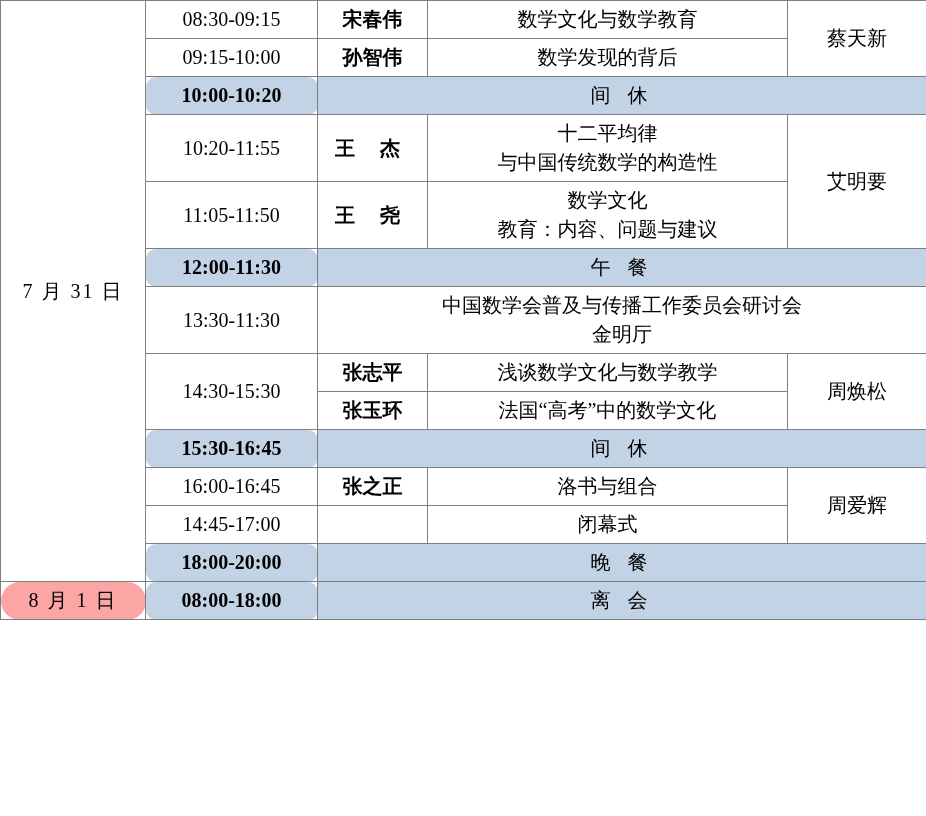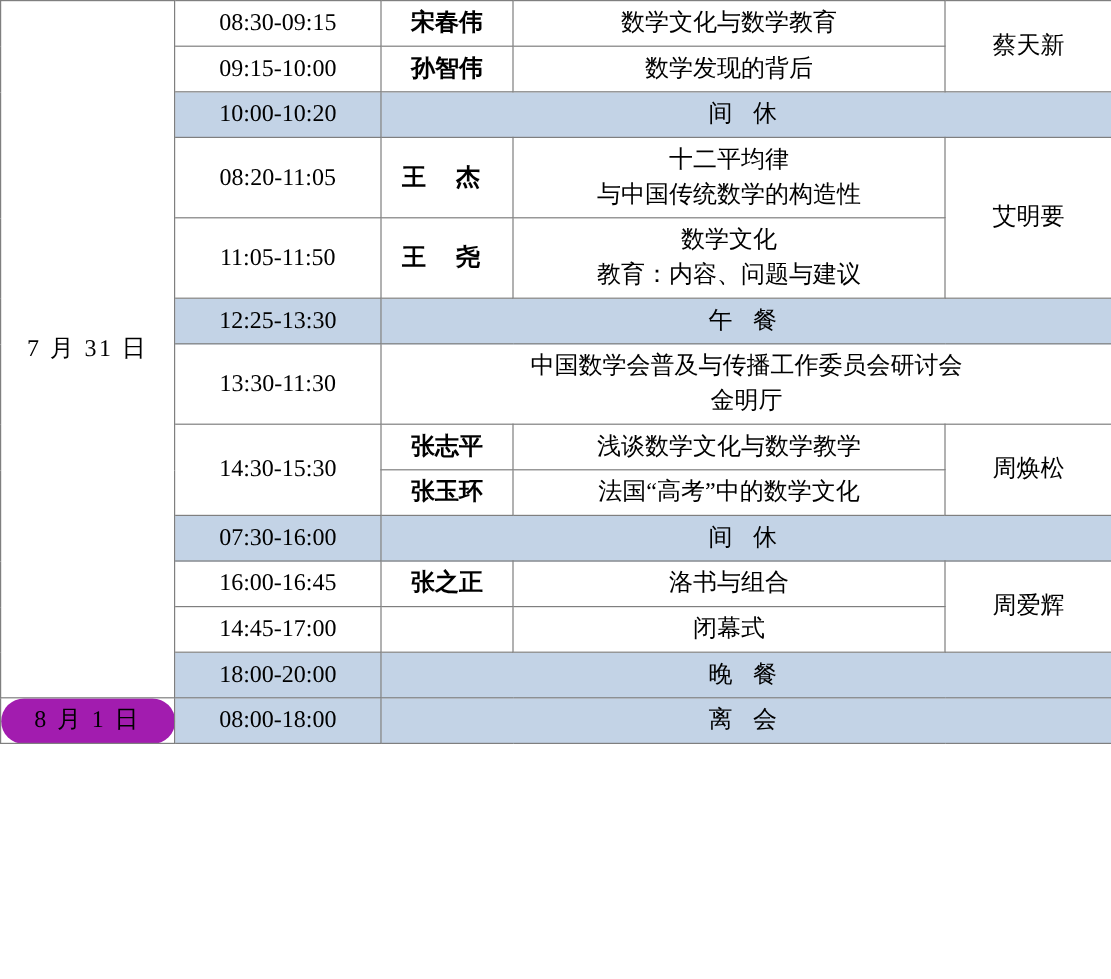--- a/index.html
+++ b/index.html
@@ -59,21 +59,22 @@
   .break-row td {
     background: #c3d3e6;
   }
   .break-label {
     font-weight: normal;
     font-size: 21px;
     letter-spacing: 6px;
   }
   .break-time {
     background: #c3d3e6;
-    font-weight: normal;
+    font-weight: bold;
+    border-radius: 10px;
   }
   .two-line span {
     display: block;
   }
   .outer-left {
     border-left: 2px solid #7f7f7f;
     border-radius: 21px;
   }
   .topic-wide {
     font-size: 21px;
@@ -105,40 +106,40 @@
       <td class="speaker-cell">孙智伟</td>
       <td class="topic-cell">数学发现的背后</td>
     </tr>
 
     <tr class="break-row">
       <td class="time-cell break-time">10:00-10:20</td>
       <td class="break-label" colspan="3">间  休</td>
     </tr>
 
     <tr>
-      <td class="time-cell">08:20-11:05</td>
+      <td class="time-cell">10:20-11:55</td>
       <td class="speaker-cell speaker-spaced">王   杰</td>
       <td class="topic-cell two-line">
         <span>十二平均律</span>
         <span>与中国传统数学的构造性</span>
       </td>
       <td class="chair-cell" rowspan="2">艾明要</td>
     </tr>
 
     <tr>
       <td class="time-cell">11:05-11:50</td>
       <td class="speaker-cell speaker-spaced">王   尧</td>
       <td class="topic-cell two-line">
         <span>数学文化</span>
         <span>教育：内容、问题与建议</span>
       </td>
     </tr>
 
     <tr class="break-row">
-      <td class="time-cell break-time">12:25-13:30</td>
+      <td class="time-cell break-time">12:00-11:30</td>
       <td class="break-label" colspan="3">午  餐</td>
     </tr>
 
     <tr>
       <td class="time-cell">13:30-11:30</td>
       <td class="topic-wide two-line" colspan="3">
         <span>中国数学会普及与传播工作委员会研讨会</span>
         <span>金明厅</span>
       </td>
     </tr>
@@ -149,21 +150,21 @@
       <td class="topic-cell">浅谈数学文化与数学教学</td>
       <td class="chair-cell" rowspan="2">周焕松</td>
     </tr>
 
     <tr>
       <td class="speaker-cell">张玉环</td>
       <td class="topic-cell">法国“高考”中的数学文化</td>
     </tr>
 
     <tr class="break-row">
-      <td class="time-cell break-time">07:30-16:00</td>
+      <td class="time-cell break-time">15:30-16:45</td>
       <td class="break-label" colspan="3">间  休</td>
     </tr>
 
     <tr>
       <td class="time-cell">16:00-16:45</td>
       <td class="speaker-cell">张之正</td>
       <td class="topic-cell">洛书与组合</td>
       <td class="chair-cell" rowspan="2">周爱辉</td>
     </tr>
 
@@ -172,18 +173,18 @@
       <td class="speaker-cell"></td>
       <td class="topic-cell">闭幕式</td>
     </tr>
 
     <tr class="break-row">
       <td class="time-cell break-time">18:00-20:00</td>
       <td class="break-label" colspan="3">晚  餐</td>
     </tr>
 
     <tr class="break-row">
-      <td class="date-cell outer-left" style="background:#a21caf;margin-left:28px;">8 月 1 日</td>
+      <td class="date-cell outer-left" style="background:#fca5a5;margin-left:28px;">8 月 1 日</td>
       <td class="time-cell break-time">08:00-18:00</td>
       <td class="break-label" colspan="3">离  会</td>
     </tr>
   </tbody>
 </table>
 
 </body></html>

